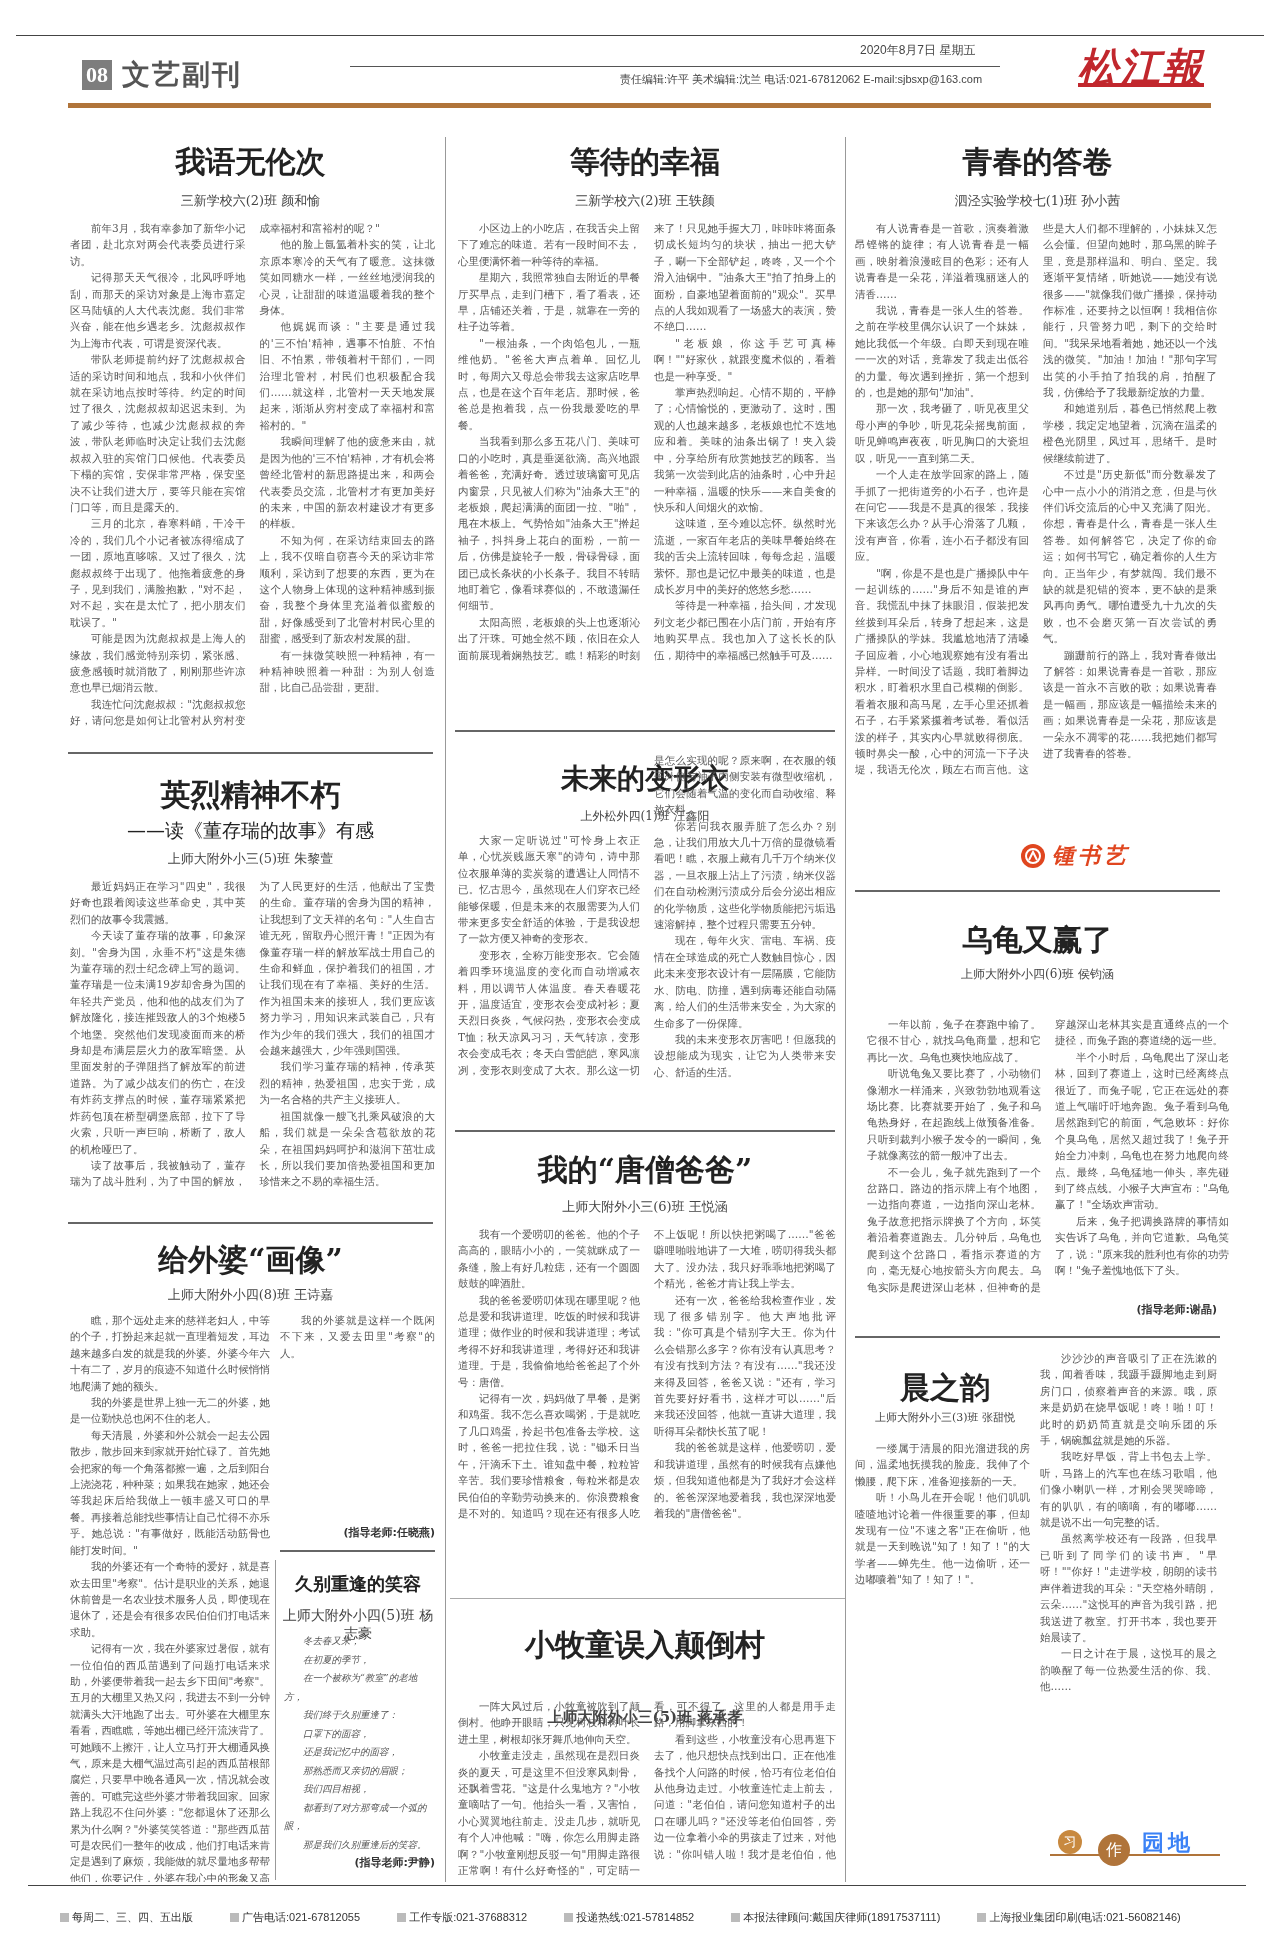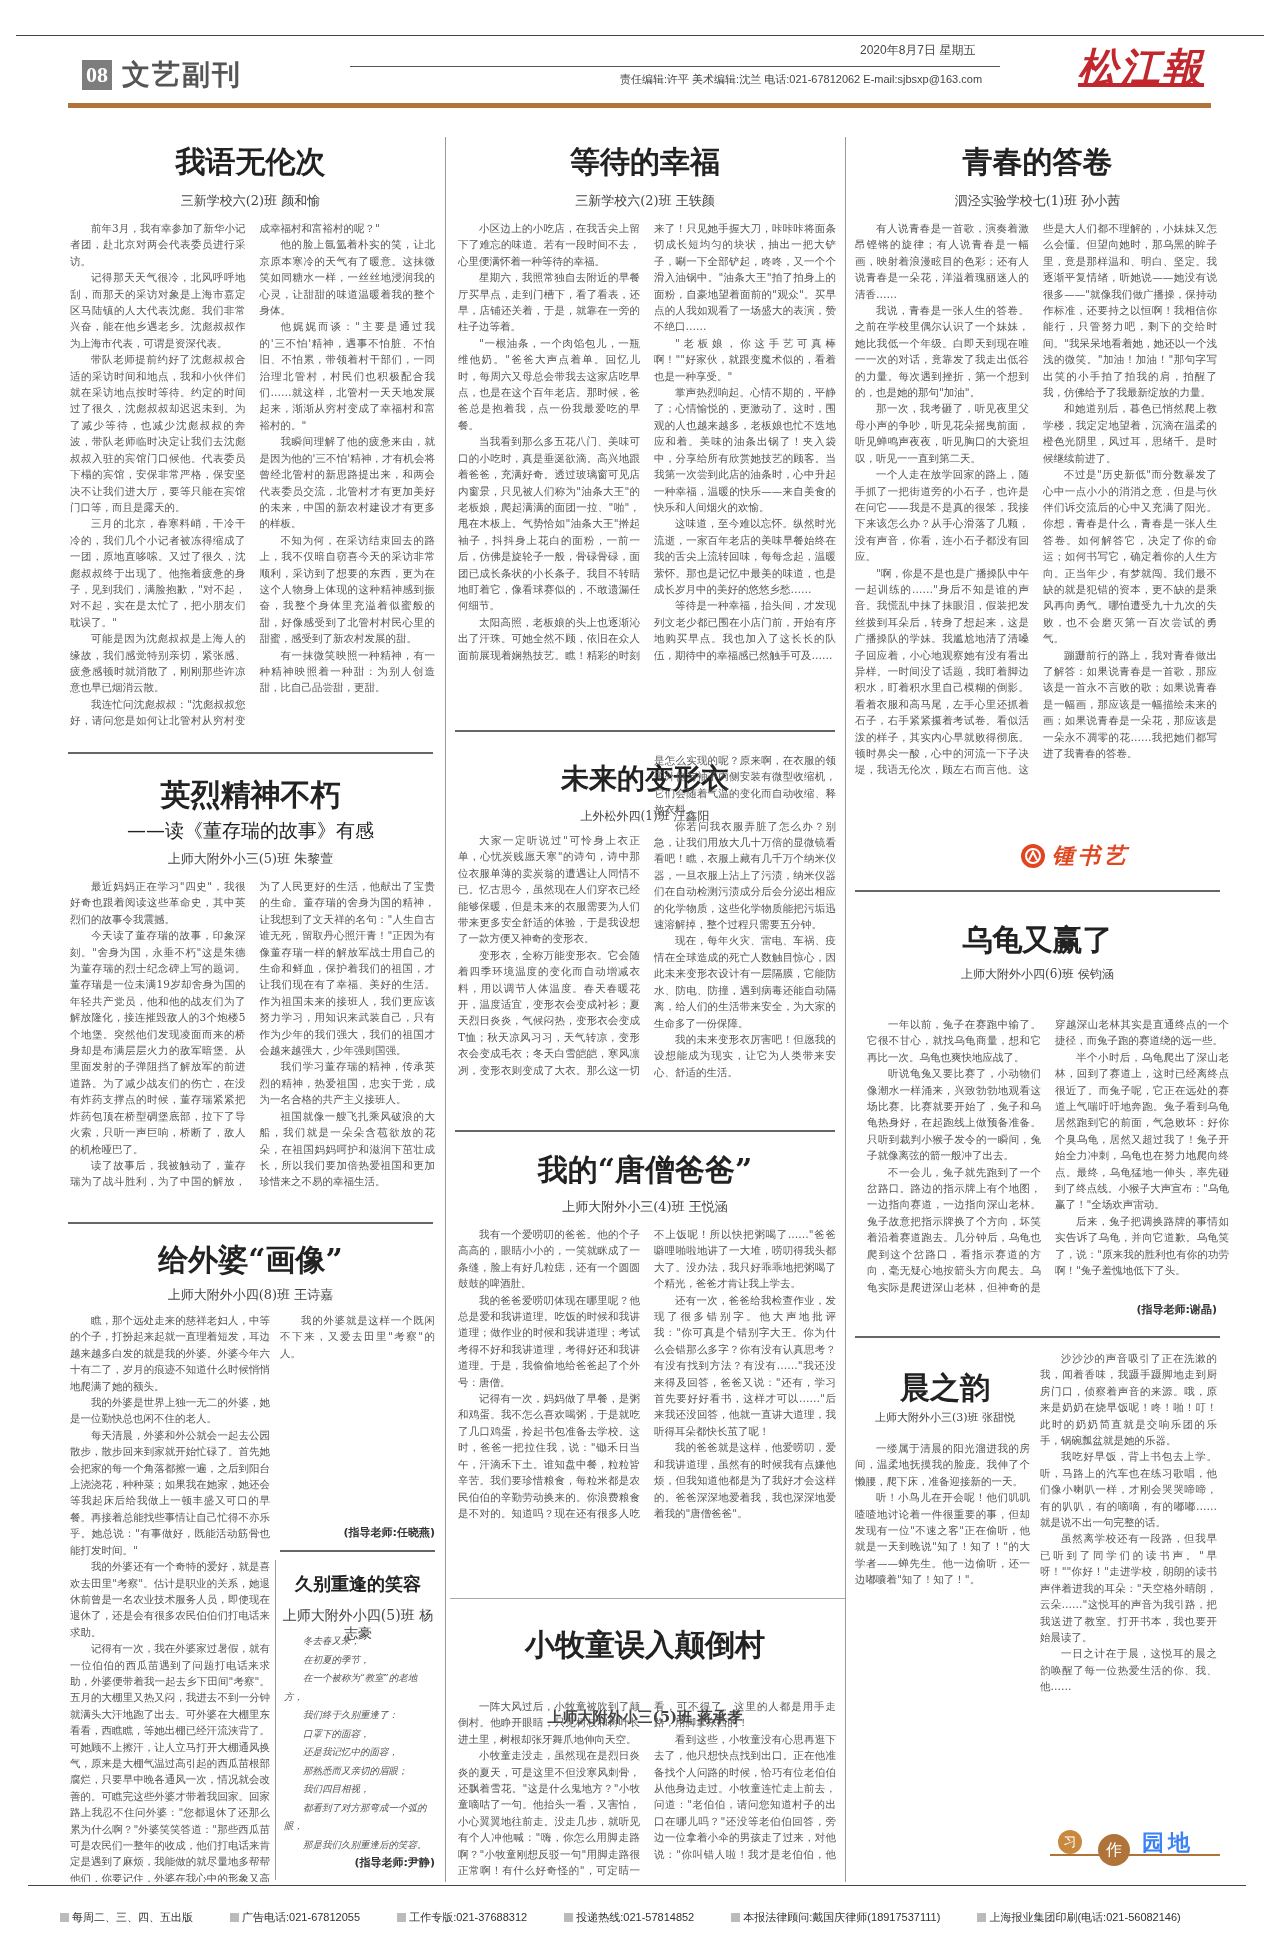--- a/index.html
+++ b/index.html
@@ -141,21 +141,21 @@
     <p>变形衣，全称万能变形衣。它会随着四季环境温度的变化而自动增减衣料，用以调节人体温度。春天春暖花开，温度适宜，变形衣会变成衬衫；夏天烈日炎炎，气候闷热，变形衣会变成T恤；秋天凉风习习，天气转凉，变形衣会变成毛衣；冬天白雪皑皑，寒风凛冽，变形衣则变成了大衣。那么这一切是怎么实现的呢？原来啊，在衣服的领子外侧与袖子内侧安装有微型收缩机，它们会随着气温的变化而自动收缩、释放衣料。</p>
     <p>你若问我衣服弄脏了怎么办？别急，让我们用放大几十万倍的显微镜看看吧！瞧，衣服上藏有几千万个纳米仪器，一旦衣服上沾上了污渍，纳米仪器们在自动检测污渍成分后会分泌出相应的化学物质，这些化学物质能把污垢迅速溶解掉，整个过程只需要五分钟。</p>
     <p>现在，每年火灾、雷电、车祸、疫情在全球造成的死亡人数触目惊心，因此未来变形衣设计有一层隔膜，它能防水、防电、防撞，遇到病毒还能自动隔离，给人们的生活带来安全，为大家的生命多了一份保障。</p>
     <p>我的未来变形衣厉害吧！但愿我的设想能成为现实，让它为人类带来安心、舒适的生活。</p>
   </div>
 </div>
 <div class="hline" style="left:455px;top:1130px;width:380px;"></div>
 
 <div>
   <div class="title" style="left:455px;top:1150px;width:380px;font-size:30px;">我的“唐僧爸爸”</div>
-  <div class="byline" style="left:455px;top:1198px;width:380px;font-size:13px;">上师大附外小三(4)班  王悦涵</div>
+  <div class="byline" style="left:455px;top:1198px;width:380px;font-size:13px;">上师大附外小三(6)班  王悦涵</div>
   <div class="body" style="left:458px;top:1226px;width:378px;height:360px;column-count:2;">
     <p>我有一个爱唠叨的爸爸。他的个子高高的，眼睛小小的，一笑就眯成了一条缝，脸上有好几粒痣，还有一个圆圆鼓鼓的啤酒肚。</p>
     <p>我的爸爸爱唠叨体现在哪里呢？他总是爱和我讲道理。吃饭的时候和我讲道理；做作业的时候和我讲道理；考试考得不好和我讲道理，考得好还和我讲道理。于是，我偷偷地给爸爸起了个外号：唐僧。</p>
     <p>记得有一次，妈妈做了早餐，是粥和鸡蛋。我不怎么喜欢喝粥，于是就吃了几口鸡蛋，拎起书包准备去学校。这时，爸爸一把拉住我，说："锄禾日当午，汗滴禾下土。谁知盘中餐，粒粒皆辛苦。我们要珍惜粮食，每粒米都是农民伯伯的辛勤劳动换来的。你浪费粮食是不对的。知道吗？现在还有很多人吃不上饭呢！所以快把粥喝了……"爸爸噼哩啪啦地讲了一大堆，唠叨得我头都大了。没办法，我只好乖乖地把粥喝了个精光，爸爸才肯让我上学去。</p>
     <p>还有一次，爸爸给我检查作业，发现了很多错别字。他大声地批评我："你可真是个错别字大王。你为什么会错那么多字？你有没有认真思考？有没有找到方法？有没有……"我还没来得及回答，爸爸又说："还有，学习首先要好好看书，这样才可以……"后来我还没回答，他就一直讲大道理，我听得耳朵都快长茧了呢！</p>
     <p>我的爸爸就是这样，他爱唠叨，爱和我讲道理，虽然有的时候我有点嫌他烦，但我知道他都是为了我好才会这样的。爸爸深深地爱着我，我也深深地爱着我的"唐僧爸爸"。</p>
   </div>
 </div>
 <div class="hline" style="left:450px;top:1598px;width:395px;background:#aaa;height:1px;"></div>
 

